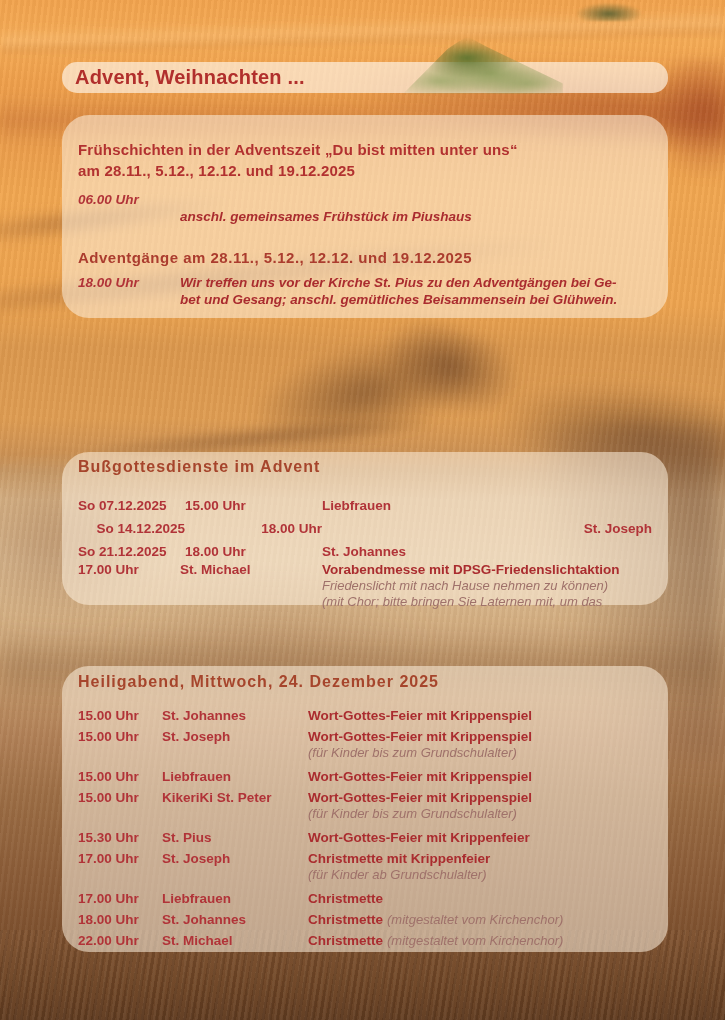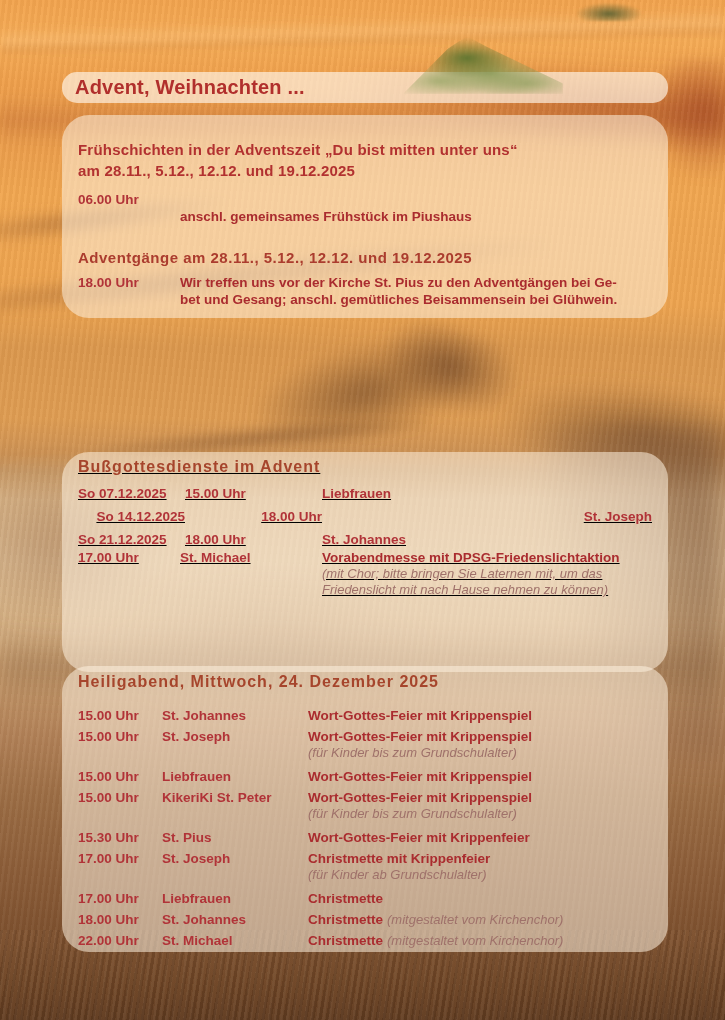--- a/index.html
+++ b/index.html
@@ -68,37 +68,37 @@
     background:
       radial-gradient(ellipse 42% 48% at 40% 38%, rgba(92,116,48,.95), rgba(92,116,48,0) 72%),
       radial-gradient(ellipse 58% 58% at 55% 65%, rgba(134,154,86,.85), rgba(134,154,86,0) 75%),
       radial-gradient(ellipse 48% 42% at 22% 78%, rgba(146,164,98,.7), rgba(146,164,98,0) 72%),
       radial-gradient(ellipse 52% 38% at 78% 82%, rgba(138,156,90,.65), rgba(138,156,90,0) 72%);
     filter:blur(1px);}
   .shrub-small{position:absolute;left:576px;top:3px;width:66px;height:18px;z-index:1;
     background:radial-gradient(ellipse at 50% 60%, rgba(78,92,48,.85), rgba(78,92,48,0) 72%);
     filter:blur(1px);}
   
-  .titlebar{position:absolute;left:62px;top:72px;width:606px;height:31px;z-index:2;
+  .titlebar{position:absolute;left:62px;top:62px;width:606px;height:31px;z-index:2;
     background:rgba(255,246,233,.66);border-radius:15px;
     display:flex;align-items:center;padding:0;box-sizing:border-box;}
   .titlebar .title{margin-left:13px;font-size:20px;font-weight:700;color:#b12f2c;letter-spacing:.2px;}
   .box{position:absolute;left:62px;width:606px;z-index:2;box-sizing:border-box;
     background:rgba(253,241,223,.55);border-radius:27px;padding:0 16px;}
   .box1{top:115px;height:203px;padding-top:24px;}
-  .box2{top:452px;height:220px;padding-top:4px;text-decoration:underline;}
+  .box2{top:452px;height:153px;padding-top:4px;}
   .box3{top:666px;height:286px;padding-top:5px;}
   .h-red{font-size:15px;font-weight:700;color:#b23130;line-height:21px;letter-spacing:.2px;}
   .h-brick{font-size:16px;font-weight:700;color:#a6452c;line-height:22px;letter-spacing:1px;}
   .h-brick2{font-size:15px;font-weight:700;color:#ab3c2e;line-height:21px;letter-spacing:.5px;}
   .row{display:flex;font-size:13.5px;font-weight:700;color:#b13338;line-height:17px;}
-  .fs-row{margin-top:10px;}
+  .fs-row{margin-top:10px;font-style:italic;}
   .fs-row .t{width:102px;flex:none;}
   .fs-row .d{flex:1;color:#aa2c2f;}
-  .bg-row{margin-top:8px;line-height:16px;}
+  .bg-row{margin-top:20px;line-height:16px;}
   .bg-row .date{width:107px;flex:none;}
   .bg-row .time{width:137px;flex:none;}
   .bg-row .church{flex:1;}
   .sam-head{margin-top:13px;}
   .sam-row{margin-top:2px;line-height:16px;}
   .sam-row .t{width:102px;flex:none;}
   .sam-row .c{width:142px;flex:none;}
   .sam-row .d{flex:1;color:#aa2c2f;}
   .ha-head{margin-bottom:15px;}
   .ha-row{line-height:16px;margin-bottom:5px;}
@@ -179,22 +179,22 @@
       <span class="date">So 21.12.2025</span>
       <span class="time">18.00 Uhr</span>
       <span class="church">St. Johannes</span>
     </div>
 
     <div class="row sam-row">
       <span class="t">17.00 Uhr</span>
       <span class="c">St. Michael</span>
       <span class="d">
         <span>Vorabendmesse mit DPSG-Friedenslichtaktion</span>
+        <span class="note block">Friedenslicht mit nach Hause nehmen zu können)</span>
         <span class="note block">(mit Chor; bitte bringen Sie Laternen mit, um das</span>
-        <span class="note block">Friedenslicht mit nach Hause nehmen zu können)</span>
       </span>
     </div>
   </section>
 
   <section class="box box3">
     <div class="h-brick ha-head">Heiligabend, Mittwoch, 24. Dezember 2025</div>
 
     <div class="row ha-row">
       <span class="t">15.00 Uhr</span>
       <span class="c">St. Johannes</span>

